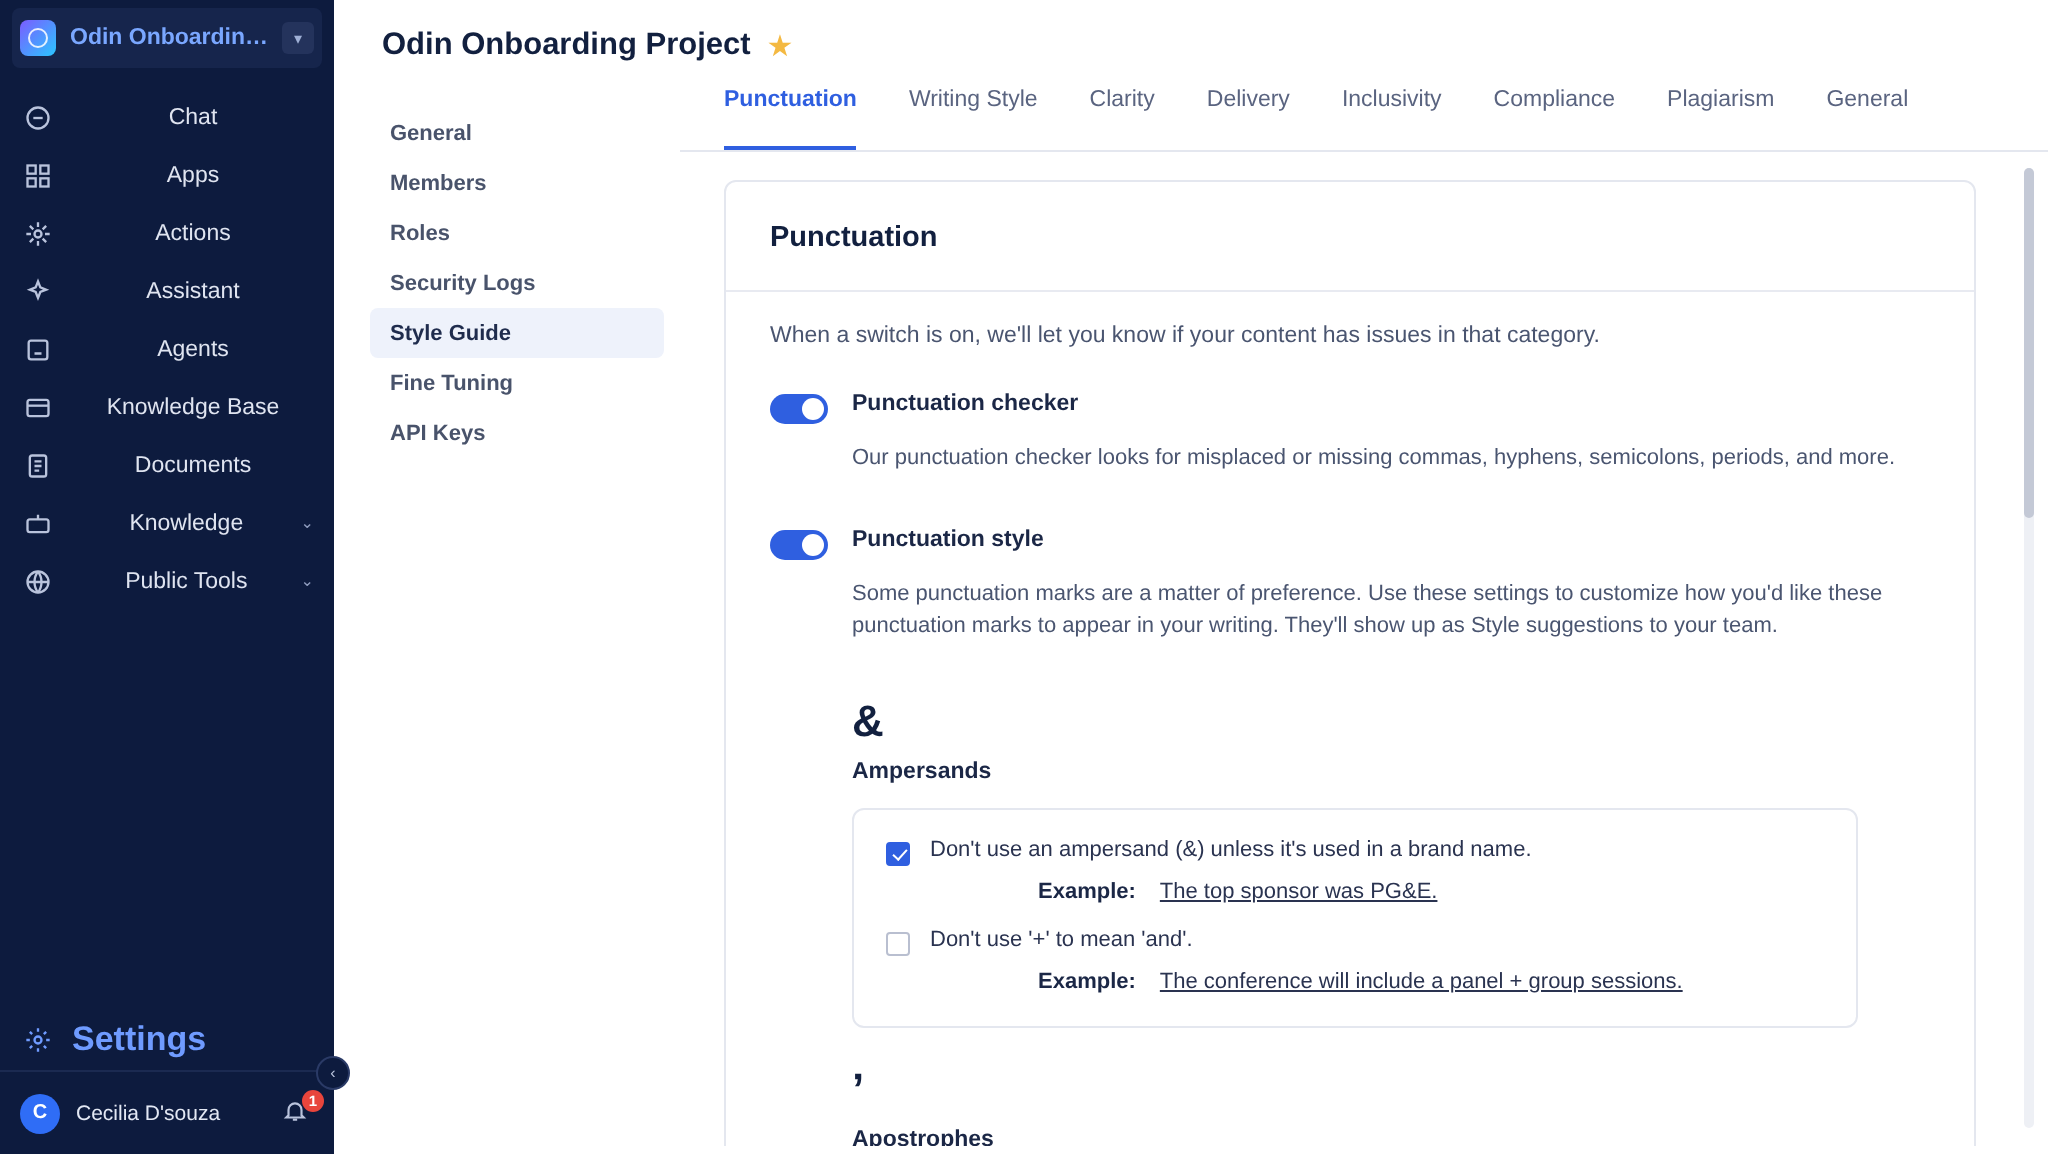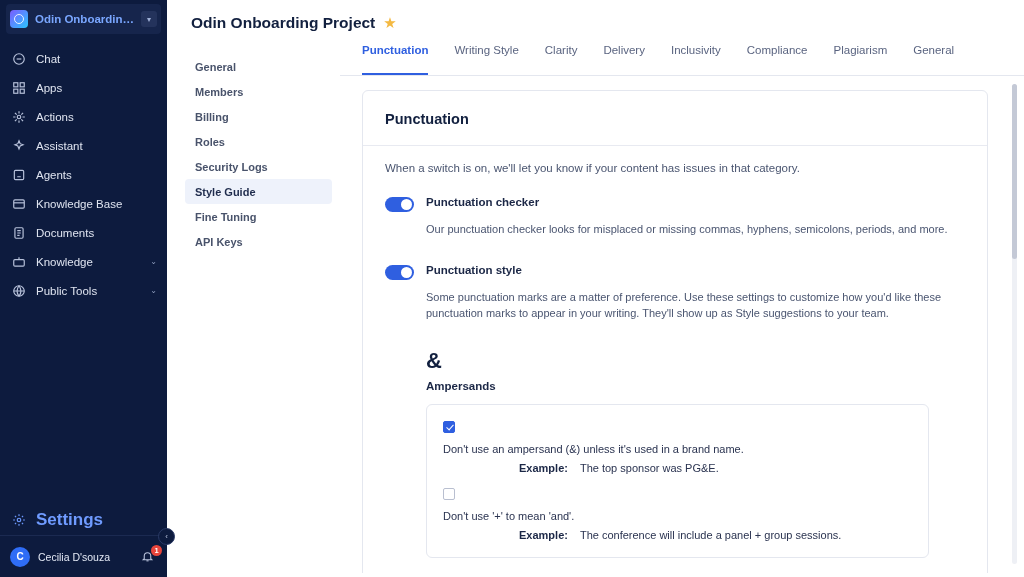--- a/index.html
+++ b/index.html
@@ -48,21 +48,21 @@
     background: #24335c;
     display: flex; align-items: center; justify-content: center;
     font-size: 8px; color: #9fb0d6; flex: 0 0 16px;
   }
 
   .nav { margin-top: 4px; flex: 1 1 auto; }
   .nav-item {
     display: flex; align-items: center;
     height: 29px; padding: 0 10px;
     font-size: 11.5px; color: #dfe4f0;
-    cursor: pointer; white-space: nowrap;
+    cursor: pointer; white-space: nowrap; text-align: center;
   }
   .nav-ico {
     width: 17px; height: 17px; flex: 0 0 17px; margin-right: 9px;
     display: flex; align-items: center; justify-content: center;
     color: #b9c3dc;
   }
   .nav-ico svg { width: 14px; height: 14px; display: block; }
   .nav-label { flex: 1 1 auto; }
   .nav-chev { font-size: 8px; color: #8e9bbd; }
 
@@ -172,39 +172,39 @@
   .switch-desc { font-size: 11px; color: #4a5570; margin: 9px 0 26px 41px; line-height: 1.5; max-width: 545px; }
 
   .glyph { font-size: 22px; font-weight: bold; color: #12203f; margin: 6px 0 6px 41px; }
   .sec-title { font-size: 11.5px; font-weight: bold; color: #1b2746; margin: 0 0 12px 41px; }
 
   .rule-box {
     margin: 0 36px 0 41px;
     border: 1px solid #e4e7ef; border-radius: 6px;
     padding: 14px 16px 16px 16px;
   }
-  .rule { display: flex; align-items: flex-start; gap: 10px; flex-direction: column; }
+  .rule { display: flex; align-items: flex-start; gap: 10px; }
   .cbx {
     width: 12px; height: 12px; border-radius: 2px;
     border: 1px solid #b9bfd0; background: #fff;
     flex: 0 0 12px; margin-top: 2px; cursor: pointer;
   }
   .cbx.checked {
     background: #2f5fe0; border-color: #2f5fe0;
     position: relative;
   }
   .cbx.checked::after {
     content: ""; position: absolute; left: 3.5px; top: 1px;
     width: 3px; height: 6px; border: solid #fff;
     border-width: 0 1.7px 1.7px 0; transform: rotate(42deg);
   }
   .rule-text { font-size: 11px; color: #2a3350; }
   .example { display: flex; gap: 12px; margin: 7px 0 12px 52px; }
   .example-lbl { font-size: 11px; font-weight: bold; color: #1b2746; padding-left: 24px; }
-  .example-val { font-size: 11px; color: #2a3350; }
+  .example-val { font-size: 11px; color: #2a3350; text-decoration: underline; }
 
   
   .vscroll {
     position: absolute; right: 7px; top: 8px;
     width: 5px; height: 480px; border-radius: 3px; background: #eef0f5;
   }
   .vscroll .thumb {
     width: 5px; height: 175px; border-radius: 3px; background: #c4c9d6;
   }
 </style>
@@ -353,23 +353,20 @@
     <div class="body-split">
 
       <div class="settings-nav">
         <div class="snav-item">
             <span>General</span>
           </div>
         <div class="snav-item">
             <span>Members</span>
           </div>
         <div class="snav-item">
-            <span>Billing</span>
-          </div>
-        <div class="snav-item">
             <span>Roles</span>
           </div>
         <div class="snav-item">
             <span>Security Logs</span>
           </div>
         <div class="snav-item active">
             <span>Style Guide</span>
           </div>
         <div class="snav-item">
             <span>Fine Tuning</span>

